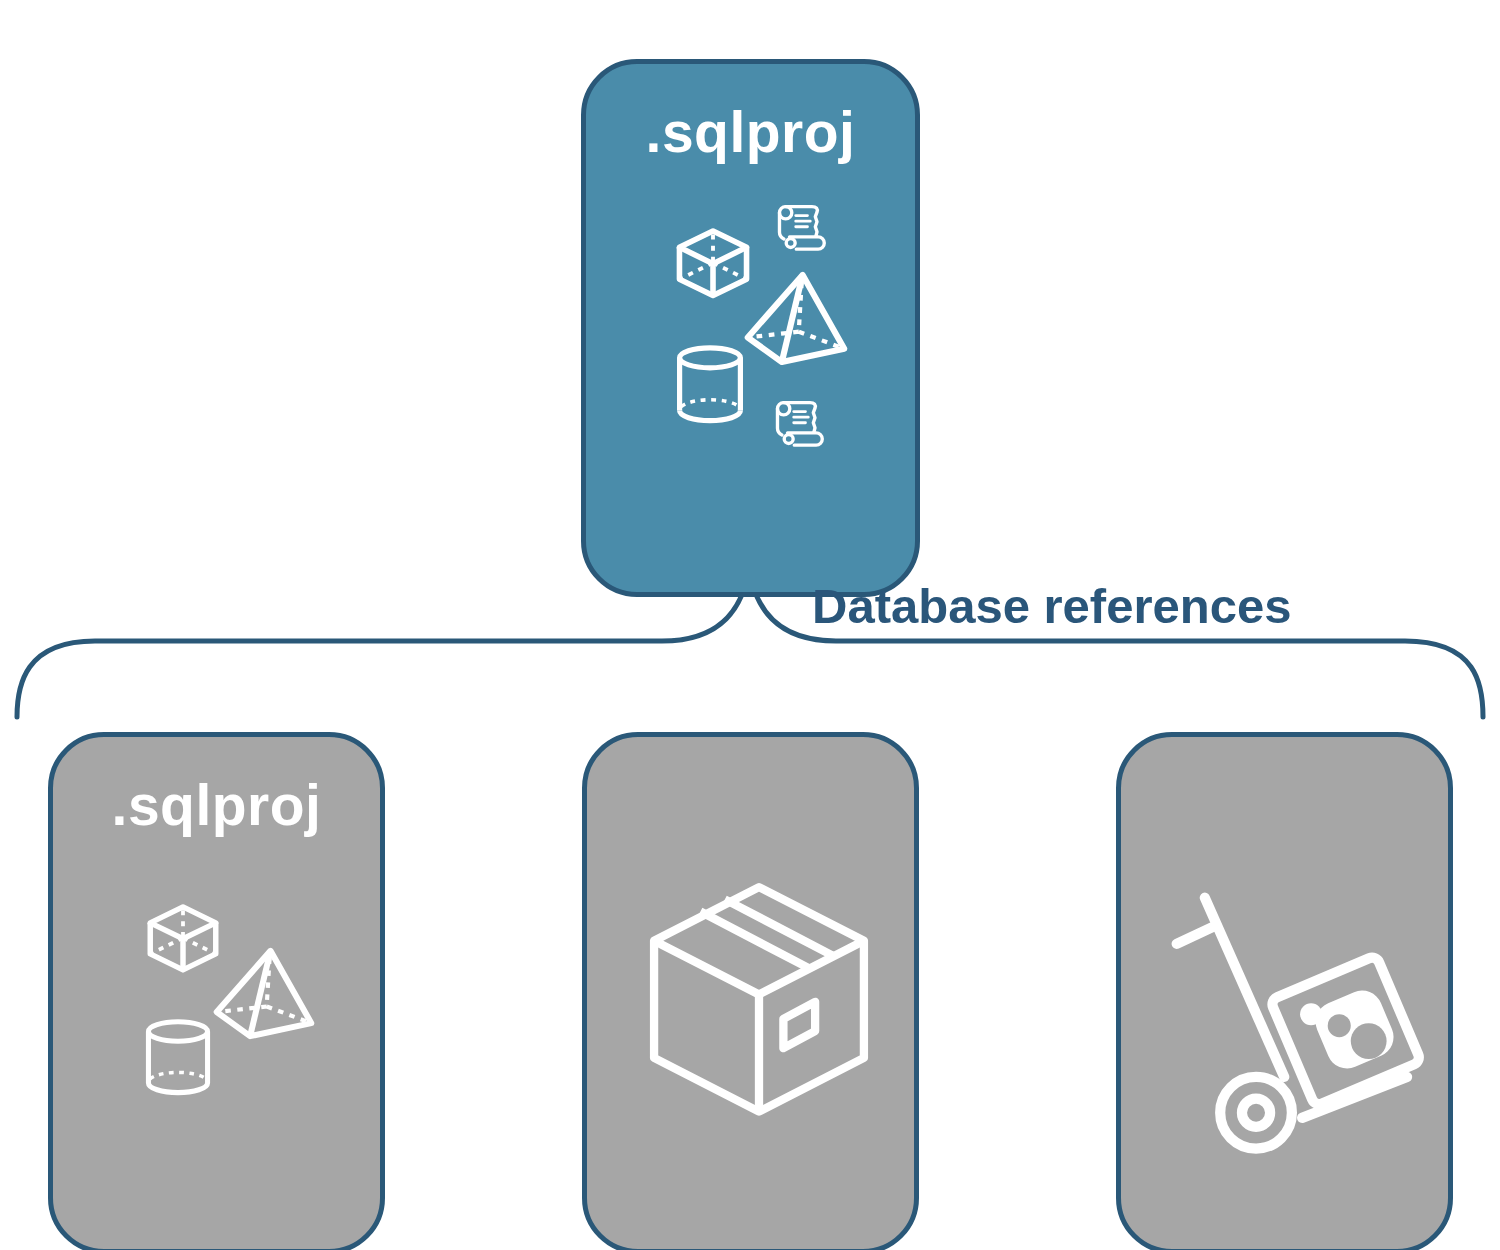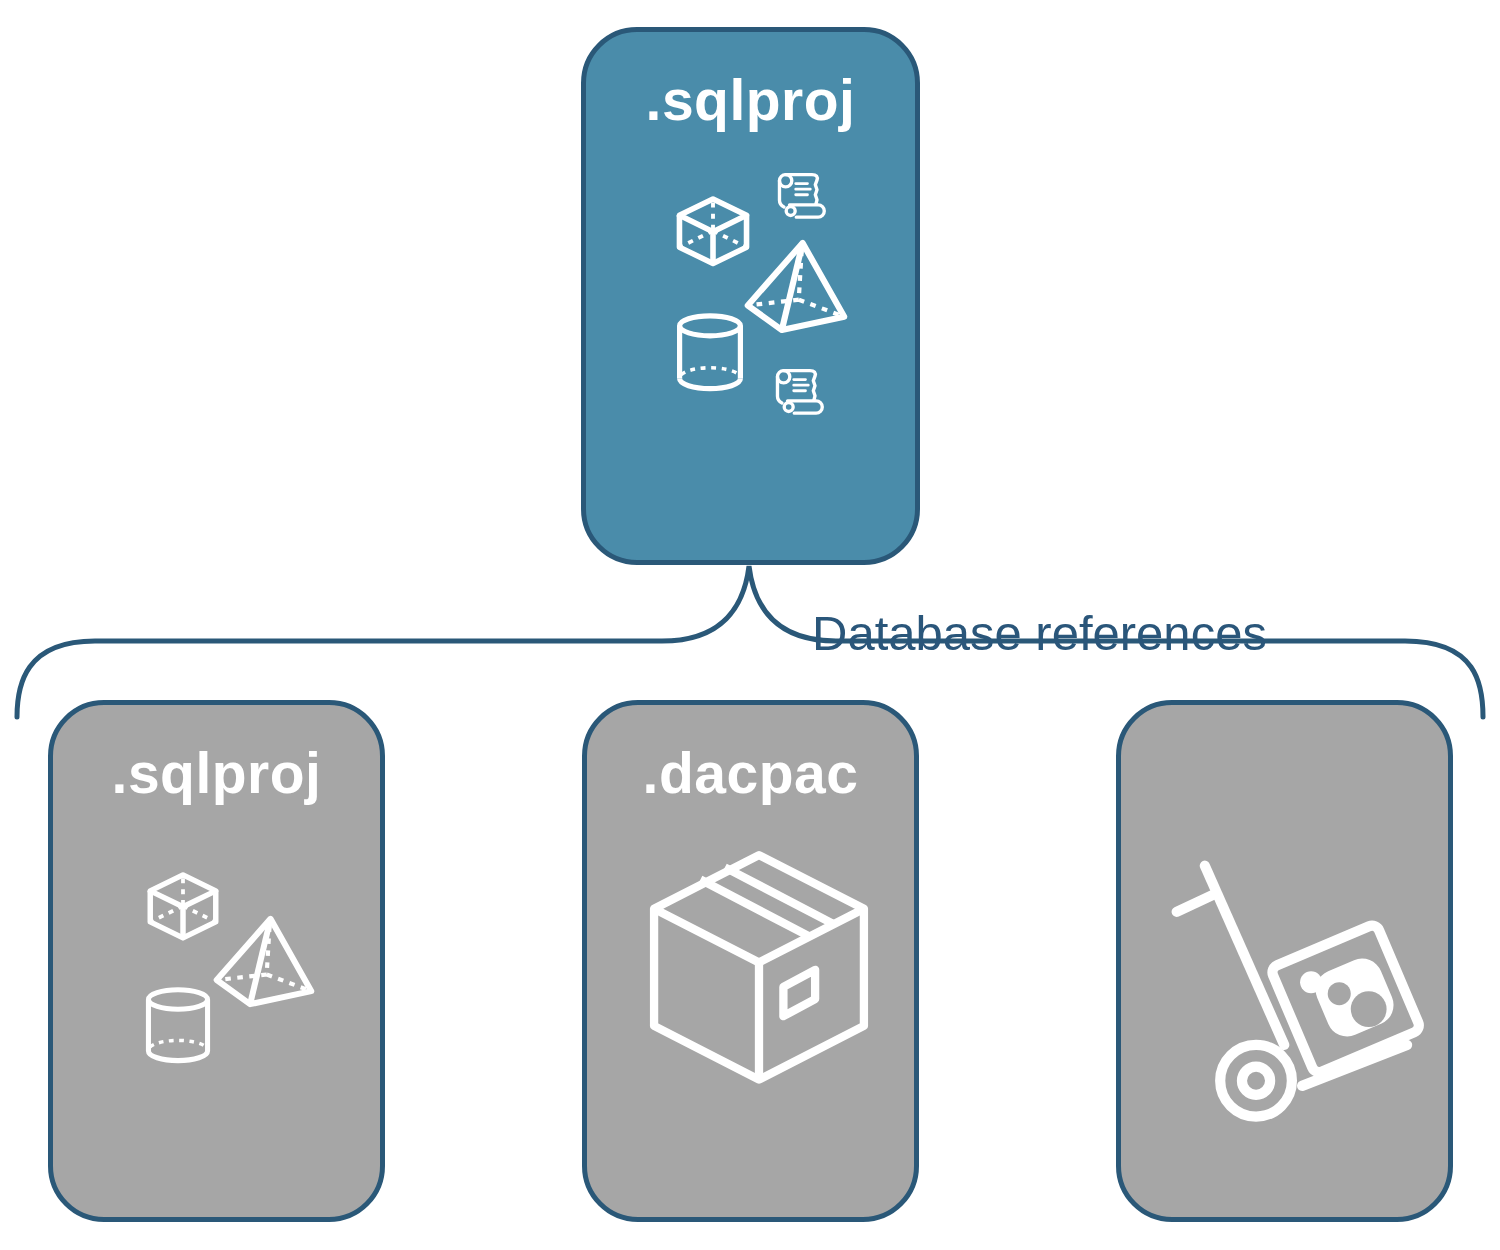--- a/index.html
+++ b/index.html
@@ -4,21 +4,21 @@
 <style>
   html,body{margin:0;padding:0;}
   body{
     width:1500px;height:1250px;position:relative;background:#ffffff;
     font-family:"Liberation Sans",sans-serif;overflow:hidden;
     --root-fill:#4a8caa;--child-fill:#a6a6a6;--line:#2a5878;--edge-text:#2a567a;
   }
   .brace{position:absolute;left:0;top:0;pointer-events:none;}
   .node{
     position:absolute;box-sizing:border-box;
-    border:5px solid var(--line);border-radius:56px;
+    border:5px solid var(--line);border-radius:56px;margin-top:32px;
   }
   .node.root{left:581px;top:27px;width:339px;height:538px;background:var(--root-fill);}
   .node.child{top:700px;width:337px;height:522px;background:var(--child-fill);}
   .node.child.c0{left:48px;}
   .node.child.c1{left:582px;}
   .node.child.c2{left:1116px;}
   .node-label{
     margin-top:36px;text-align:center;color:#ffffff;
     font-size:57px;font-weight:700;line-height:1.15;letter-spacing:.5px;
   }
@@ -31,22 +31,22 @@
   .root .i-scroll2{left:184px;top:333px;width:62px;height:56px;}
   
   .c0 .i-cube{left:85px;top:164px;width:90px;height:84px;}
   .c0 .i-pyramid{left:160px;top:210px;width:102px;height:93px;}
   .c0 .i-cyl{left:90px;top:280px;width:70px;height:82px;}
   
   .c1 .i-package{left:50px;top:135px;width:244px;height:284px;}
   
   .c2 .i-nuget{left:48px;top:155px;width:256px;height:270px;}
   .edge-label{
-    position:absolute;left:812px;top:605px;
-    font-size:49px;font-weight:400;color:var(--edge-text);
+    position:absolute;left:812px;top:578px;
+    font-size:49px;font-weight:700;color:var(--edge-text);
     white-space:nowrap;letter-spacing:0px;
   }
 </style>
 </head>
 <body style="--root-fill: #4a8caa; --child-fill: #a6a6a6; --line: #2a5878; --edge-text: #2a567a;">
 
 <svg class="brace" width="1500" height="1250" viewBox="0 0 1500 1250" aria-hidden="true">
   <path d="M17 717 C17 685 25 641 95 641 L662 641 C722 641 744 607 749 566
            C754 607 776 641 836 641 L1405 641 C1477 641 1483 685 1483 717" fill="none" stroke="var(--line)" stroke-width="5" stroke-linecap="round"></path>
 </svg>
@@ -129,21 +129,20 @@
     <g fill="none" stroke="#fff" stroke-width="6.5">
       <ellipse cx="45" cy="16" rx="38" ry="12.5"></ellipse>
       <path d="M7 16 V82 M83 16 V82"></path>
       <path d="M7 82 A38 12.5 0 0 0 83 82"></path>
       <path d="M9 77 A38 12.5 0 0 1 81 77" stroke-width="4.5" stroke-dasharray="6 7"></path>
     </g>
   </svg>
 </div>
 
 <div class="node child c1">
-  <div class="node-label">.dacpac</div>
 
   <svg class="icon i-package" viewBox="0 0 100 112">
     <g fill="none" stroke="#fff" stroke-width="3.4" stroke-linejoin="round">
       <path d="M50 4 L93 26 L50 48 L7 26 Z"></path>
       <path d="M7 26 V74 L50 96 L93 74 V26"></path>
       <path d="M50 48 V96"></path>
       <path d="M26 14 L70 37 M36 9 L80 32"></path>
       <path d="M60 58 L73 51 V63 L60 70 Z"></path>
     </g>
   </svg>

